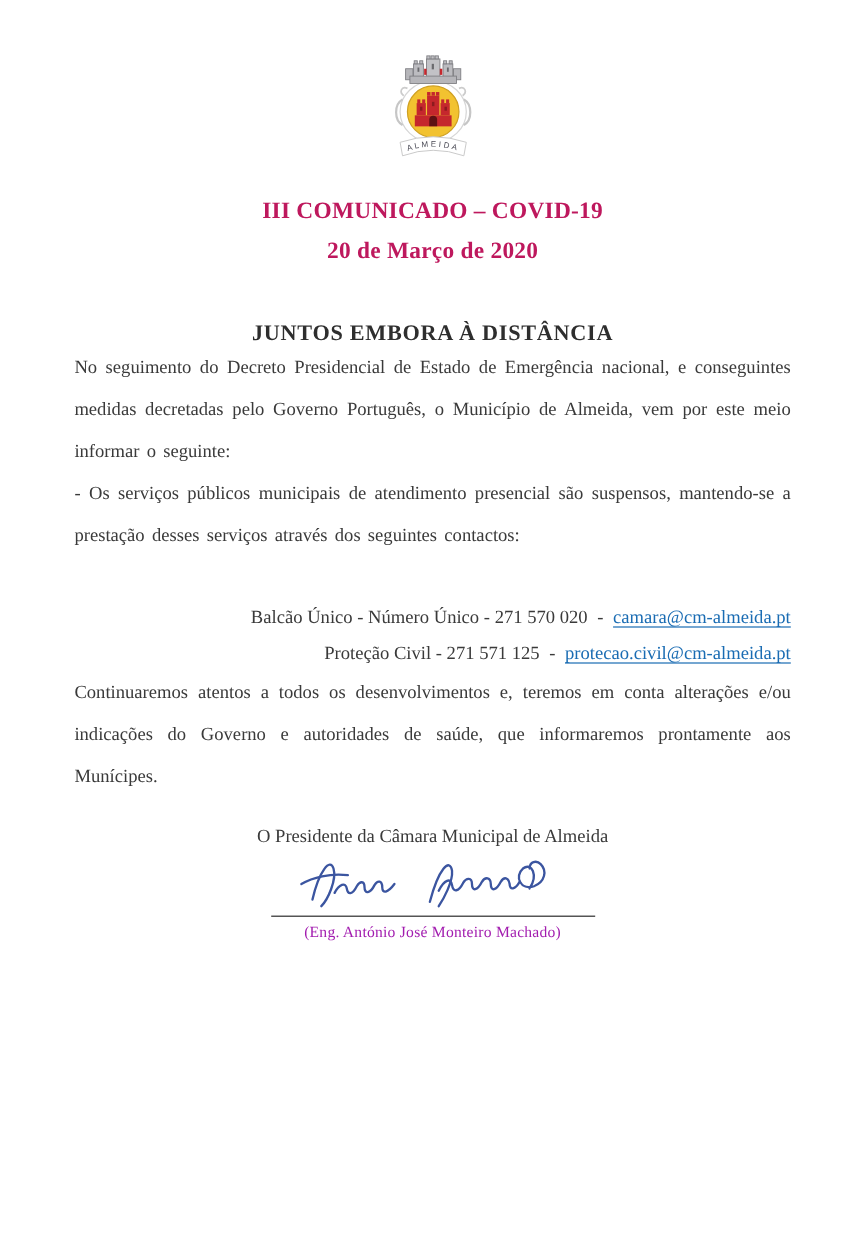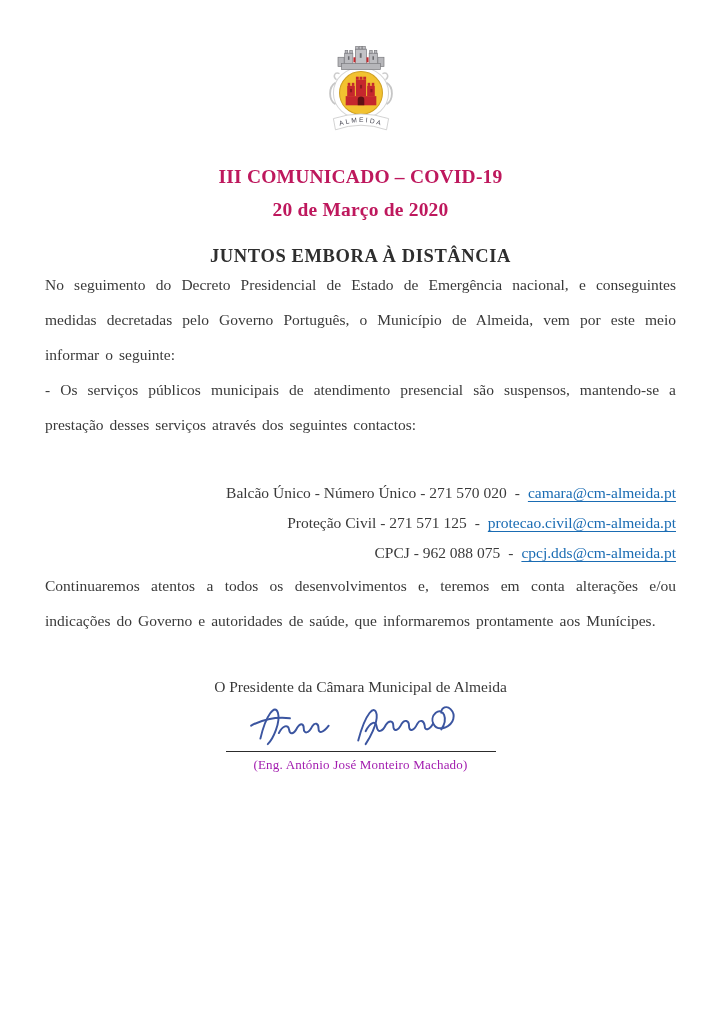--- a/index.html
+++ b/index.html
@@ -28,29 +28,29 @@
   .title-block {
     margin-top: 22px;
     text-align: center;
     font-weight: bold;
     color: #be185d;
     font-size: 19.5px;
     line-height: 33px;
     letter-spacing: 0.2px;
   }
   .doc-heading {
-    margin-top: 20px;
+    margin-top: 42px;
     text-align: center;
     font-weight: bold;
     color: #2e2e2e;
     font-size: 18.5px;
     letter-spacing: 0.6px;
   }
   .body-col {
-    padding: 0 45px;
+    padding: 0 62px;
     font-family: Liberation Serif, serif;
   }
   p.para {
     margin: 0;
     text-align: justify;
     font-size: 15.5px;
     line-height: 35px;
     word-spacing: 0.14em;
     color: #3a3a3a;
   }
@@ -66,21 +66,21 @@
     color: #3a3a3a;
   }
   .contact-line { white-space: nowrap; }
   .contact-line .dash { margin: 0 8px; }
   .contact-line a {
     color: #1a6cb3;
     text-decoration: underline;
     text-underline-offset: 3px;
   }
   .signature-block {
-    margin-top: 40px;
+    margin-top: 24px;
     text-align: center;
   }
   .sig-role {
     font-size: 15.5px;
     color: #3a3a3a;
   }
   .sig-draw-wrap {
     display: inline-block;
     margin-top: 2px;
     border-bottom: 1.6px solid #2c2c2c;
@@ -170,23 +170,20 @@
   <div class="body-col">
     <p class="para p1">No seguimento do Decreto Presidencial de Estado de Emergência nacional, e conseguintes medidas decretadas pelo Governo Português, o Município de Almeida, vem por este meio informar o seguinte:</p>
     <p class="para p2">- Os serviços públicos municipais de atendimento presencial são suspensos, mantendo-se a prestação desses serviços através dos seguintes contactos:</p>
 
     <div class="contacts">
       <div class="contact-line">
         <span>Balcão Único - Número Único - 271 570 020</span><span class="dash">-</span><a href="#">camara@cm-almeida.pt</a>
       </div>
       <div class="contact-line">
         <span>Proteção Civil - 271 571 125</span><span class="dash">-</span><a href="#">protecao.civil@cm-almeida.pt</a>
-      </div>
-      <div class="contact-line">
-        <span>CPCJ - 962 088 075</span><span class="dash">-</span><a href="#">cpcj.dds@cm-almeida.pt</a>
       </div>
     </div>
 
     <p class="para p3">Continuaremos atentos a todos os desenvolvimentos e, teremos em conta alterações e/ou indicações do Governo e autoridades de saúde, que informaremos prontamente aos Munícipes.</p>
   </div>
 
   <div class="signature-block">
     <div class="sig-role">O Presidente da Câmara Municipal de Almeida</div>
     <div class="sig-draw-wrap">
       <svg width="250" height="48" viewBox="0 0 250 52">

